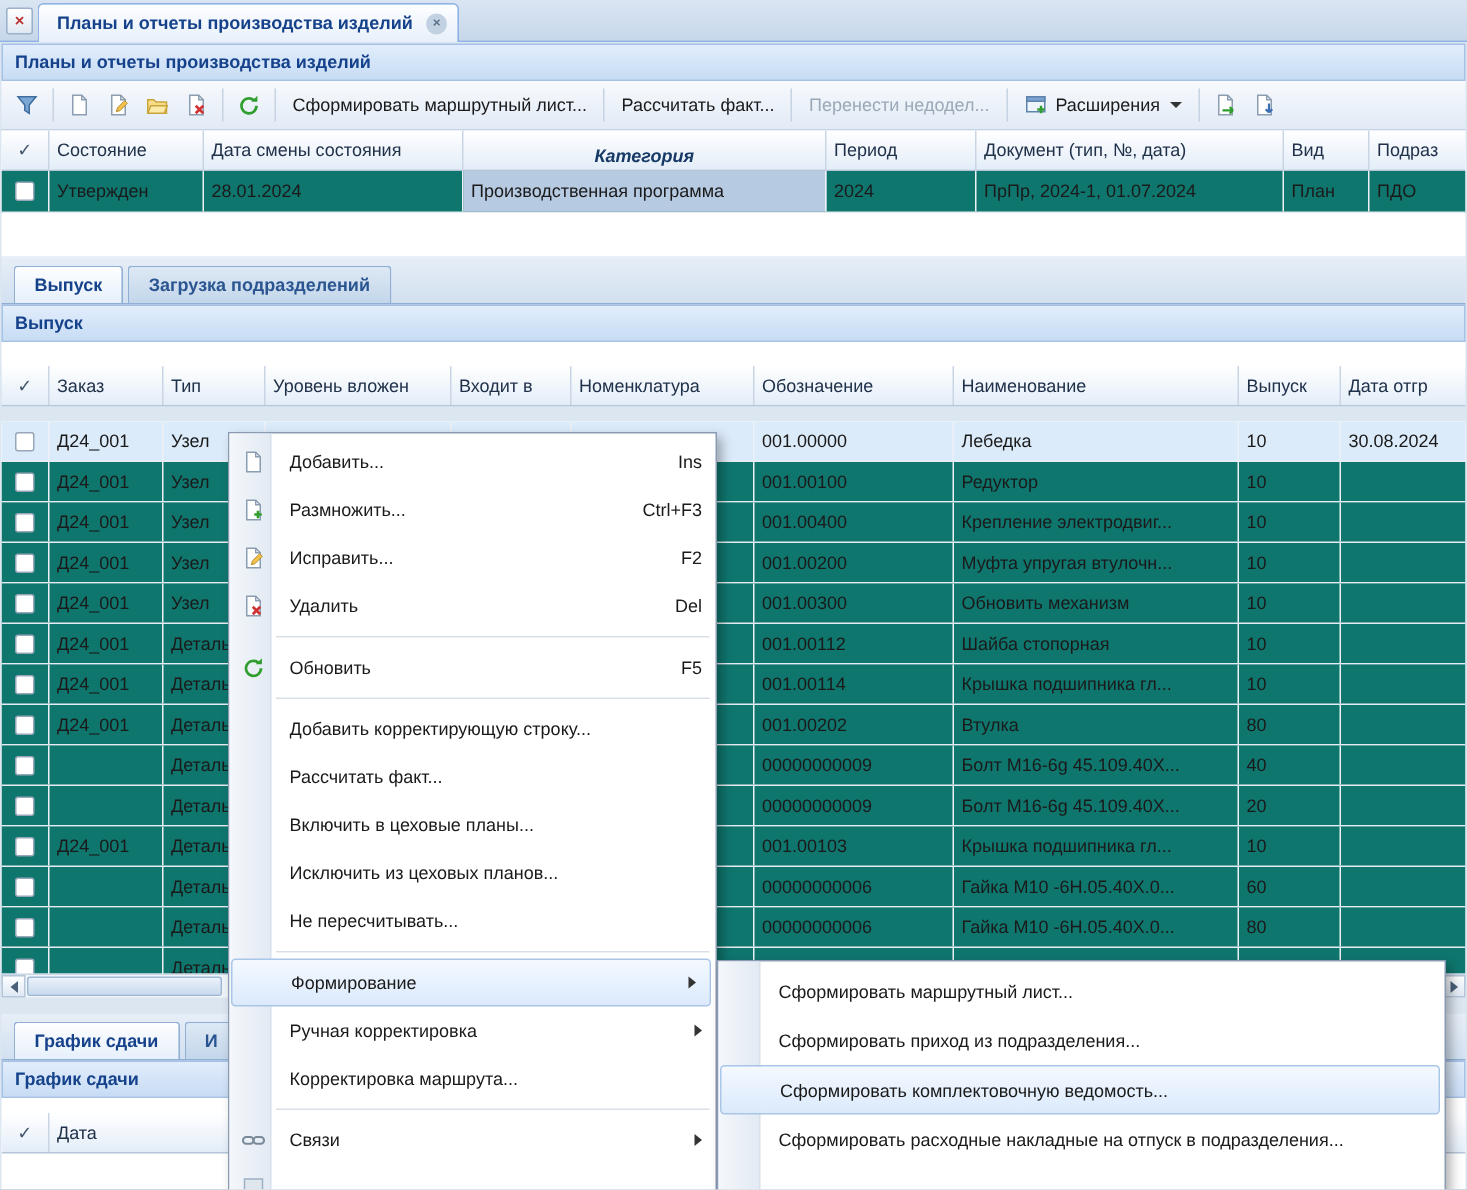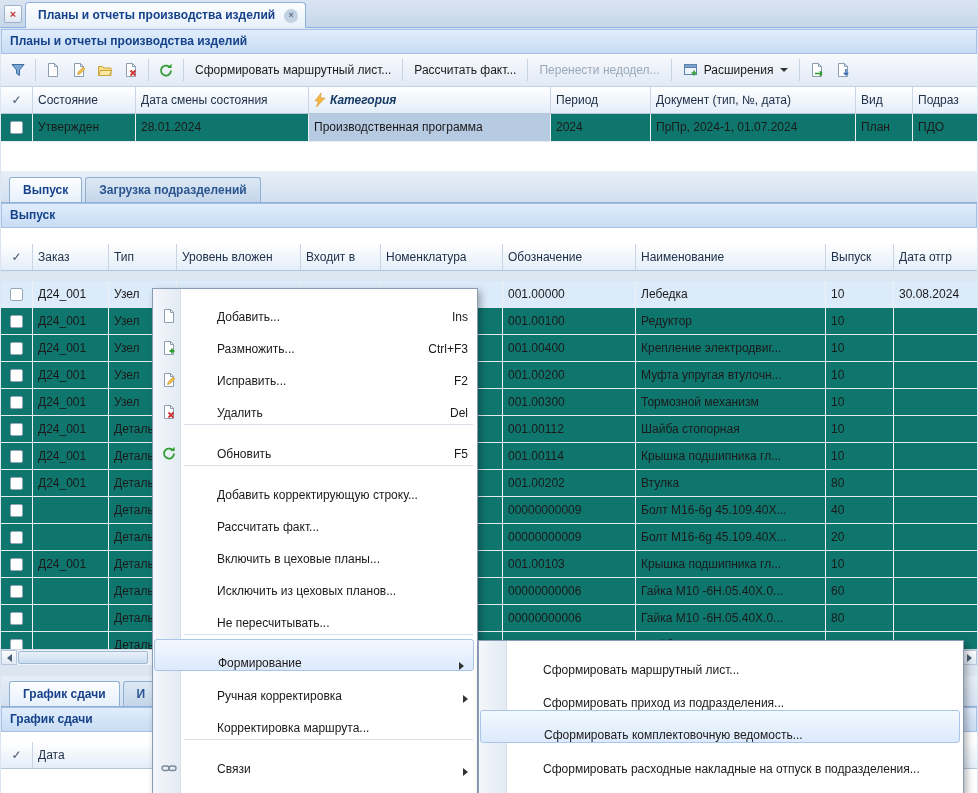--- a/index.html
+++ b/index.html
@@ -54,21 +54,21 @@
   .row1 { height:28px; }
   .cell { flex:none; border-right:1px solid #edf1f6; padding:0 5px; line-height:26px;
     overflow:hidden; white-space:nowrap; }
   .cb-cell { display:flex; align-items:center; justify-content:center; }
   .cb { width:13px; height:13px; border:1px solid #97a6b8; background:#fff; border-radius:2px; }
   .chk { text-align:center; color:#44566b; }
   .num { }
   .ctr { text-align:center; }
   .sel-cell { background: var(--selection-cell,#b6cae2); }
   .cat-hdr { display:flex; align-items:center; gap:4px; font-weight:bold; font-style:italic;
-    color:#173a66; }
+    color:#173a66;flex-direction:column; }
   
   .g0{width:32px}.g1{width:103px}.g2{width:173px}.g3{width:242px}.g4{width:100px}
   .g5{width:205px}.g6{width:57px}.g7{width:66px}
   
   .c0{width:32px}.c1{width:76px}.c2{width:68px}.c3{width:124px}.c4{width:80px}
   .c5{width:122px}.c6{width:133px}.c7{width:190px}.c8{width:68px}.c9{width:85px}
   
   .d0{width:32px}.d1{width:120px}.dfill{flex:1; border-right:none;}
   .gbody > div.row:first-of-type { background: var(--selection-row,#dcebfa); }
 
@@ -95,22 +95,22 @@
   .hsb-thumb { position:absolute; left:17px; top:1px; width:130px; height:13px;
     background: linear-gradient(#eaf1f9,#c9dbee); border:1px solid #9fb8d4; border-radius:2px; }
 
   
   .menu { position:absolute; background:#fff; border:1px solid #8b9bb3;
     box-shadow: 3px 3px 7px rgba(0,0,0,.3); padding:3px 0; z-index:20; }
   .menu::before { content:""; position:absolute; left:0; top:0; bottom:0; width:27px;
     background: linear-gradient(90deg,#f4f7fb,#e2eaf3); border-right:1px solid #d8e0ea; }
   .ctx-menu { left:152px; top:288px; width:326px; }
   .sub-menu { left:478px; top:640px; width:486px; z-index:21; }
-  .mi { position:relative; height:32px; display:flex; align-items:flex-end;
-    padding:0 9px 0 6px; white-space:nowrap;gap:24px; }
+  .mi { position:relative; height:32px; display:flex; align-items:center;
+    padding:0 9px 0 6px; white-space:nowrap; }
   .sub-menu .mi { height:33px; }
   .mi .ico { width:20px; margin-right:14px; flex:none; display:flex; align-items:center;
     justify-content:center; position:relative; z-index:1; }
   .mi .lbl { position:relative; z-index:1; overflow:hidden; }
   .mi .sc { margin-left:auto; padding-left:16px; position:relative; z-index:1; }
   .mi .arr { margin-left:auto; width:0; height:0; border-top:4px solid transparent;
     border-bottom:4px solid transparent; border-left:5px solid #333;
     position:relative; z-index:1; }
   .mi.bold { font-weight:normal; }
   .mi.hl { background: linear-gradient(#f4f9ff, var(--menu-highlight,#dbeafc));
@@ -328,21 +328,21 @@
       <div class="row">
         <div class="cell c0 cb-cell">
           <span class="cb"></span>
         </div>
         <div class="cell c1">Д24_001</div>
         <div class="cell c2">Узел</div>
         <div class="cell c3 ctr"></div>
         <div class="cell c4"></div>
         <div class="cell c5"></div>
         <div class="cell c6">001.00300</div>
-        <div class="cell c7">Тормозной механизм</div>
+        <div class="cell c7">Обновить механизм</div>
         <div class="cell c8 num">10</div>
         <div class="cell c9"></div>
       </div>
 
       <div class="row">
         <div class="cell c0 cb-cell">
           <span class="cb"></span>
         </div>
         <div class="cell c1">Д24_001</div>
         <div class="cell c2">Деталь</div>

